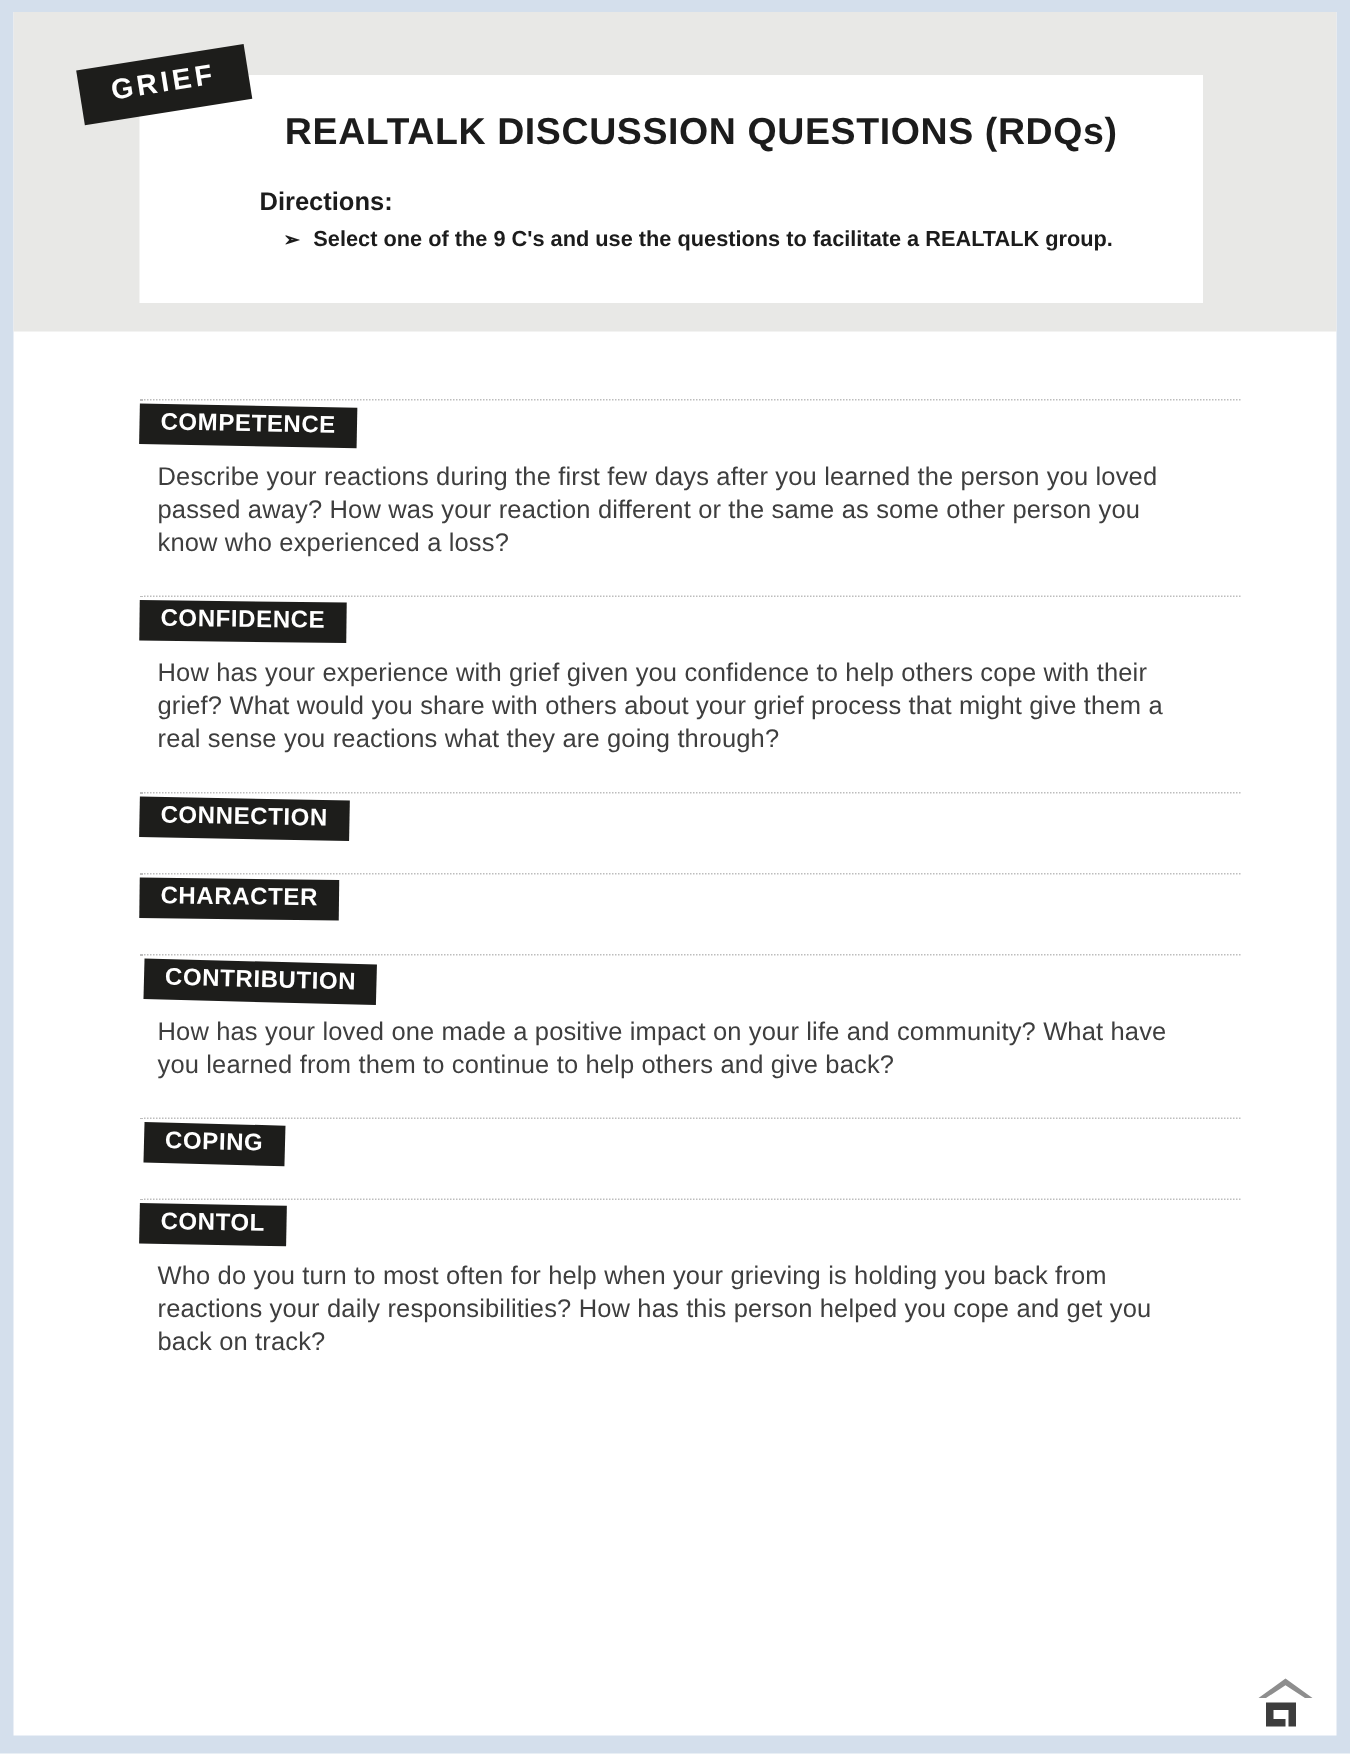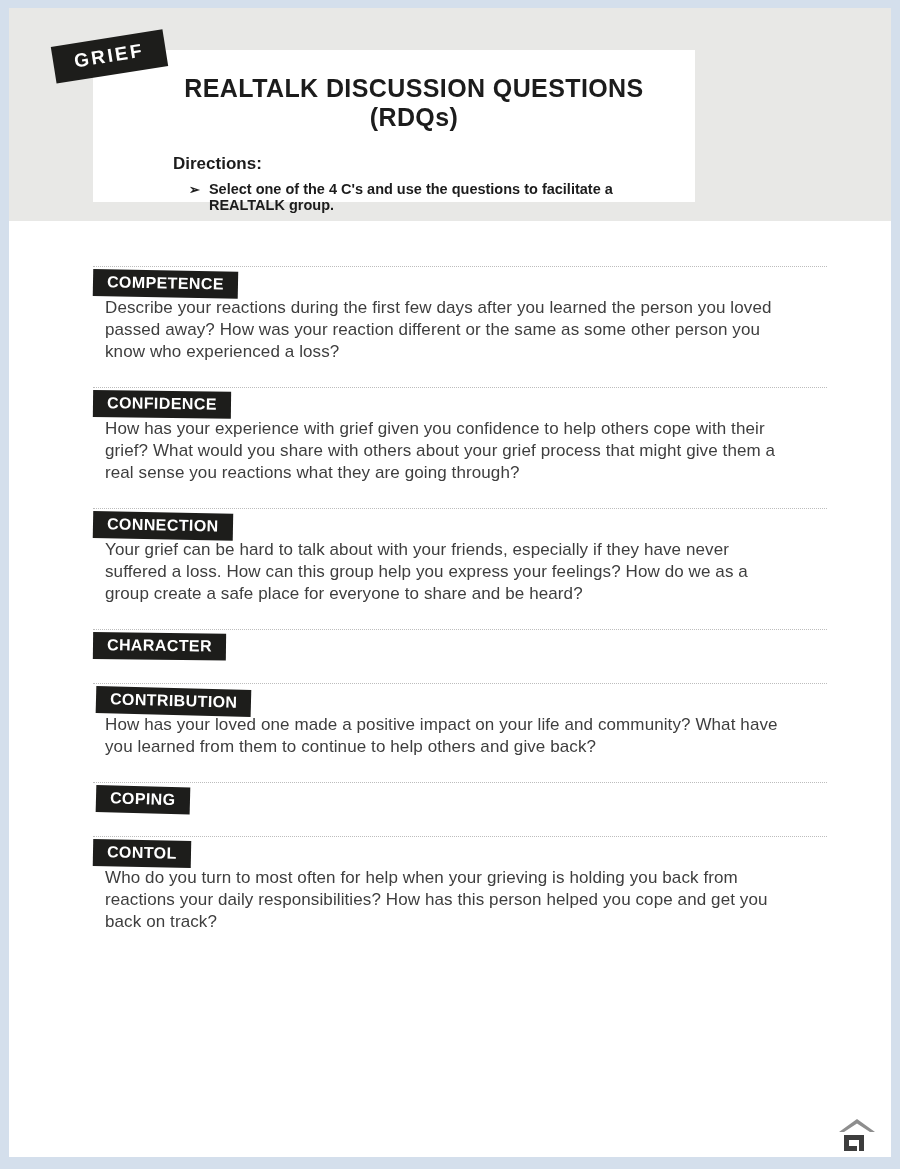--- a/index.html
+++ b/index.html
@@ -18,21 +18,21 @@
   
   .top-band {
     position: relative;
     width: 100%;
     height: 213px;
     background: #e8e8e6;
   }
   .header-card {
     position: absolute;
     left: 84px; top: 42px;
-    width: 602px; height: 152px;
+    width: 709px; height: 152px;
     background: #ffffff;
     padding: 24px 40px 0 80px;
   }
   .page-title {
     text-align: center;
     font-size: 25px;
     font-weight: bold;
     letter-spacing: 0.4px;
     color: #1c1c1c;
     margin-bottom: 22px;
@@ -80,21 +80,21 @@
     font-weight: bold;
     letter-spacing: 0.4px;
     padding: 4px 14px 5px;
     transform: rotate(1.1deg);
     transform-origin: left center;
   }
   .section:nth-child(2n) .sec-label { transform: rotate(0.7deg); }
   .section:nth-child(5) .sec-label,
   .section:nth-child(6) .sec-label { transform: rotate(1.5deg); margin-left: 3px; }
   .sec-question {
-    margin-top: 1px;
+    margin-top: 11px;
     padding-left: 12px;
     max-width: 692px;
     font-size: 17px;
     line-height: 22px;
     color: #3e3e3e;
     letter-spacing: 0.1px;
   }
   
   .footer-logo {
     position: absolute;
@@ -106,40 +106,39 @@
 <body>
 
 <div class="sheet">
 
   <div class="top-band">
     <div class="header-card">
       <div class="page-title">REALTALK DISCUSSION QUESTIONS (RDQs)</div>
       <div class="directions-label">Directions:</div>
       <div class="directions-bullet">
         <span class="bullet-glyph">➢</span>
-        <span>Select one of the 4 C's and use the questions to facilitate a REALTALK group.</span>
+        <span>Select one of the 9 C's and use the questions to facilitate a REALTALK group.</span>
       </div>
     </div>
     <div class="grief-tag">GRIEF</div>
   </div>
 
   <div class="content" id="sections-container">
   <div class="section">
     <div class="sec-label">COMPETENCE</div>
     <div class="sec-question">Describe your reactions during the first few days after you learned the person you loved passed away? How was your reaction different or the same as some other person you know who experienced a loss?</div>
   </div>
 
   <div class="section">
     <div class="sec-label">CONFIDENCE</div>
     <div class="sec-question">How has your experience with grief given you confidence to help others cope with their grief? What would you share with others about your grief process that might give them a real sense you reactions what they are going through?</div>
   </div>
 
   <div class="section">
     <div class="sec-label">CONNECTION</div>
-    <div class="sec-question">Your grief can be hard to talk about with your friends, especially if they have never suffered a loss. How can this group help you express your feelings? How do we as a group create a safe place for everyone to share and be heard?</div>
   </div>
 
   <div class="section">
     <div class="sec-label">CHARACTER</div>
   </div>
 
   <div class="section">
     <div class="sec-label">CONTRIBUTION</div>
     <div class="sec-question">How has your loved one made a positive impact on your life and community? What have you learned from them to continue to help others and give back?</div>
   </div>

